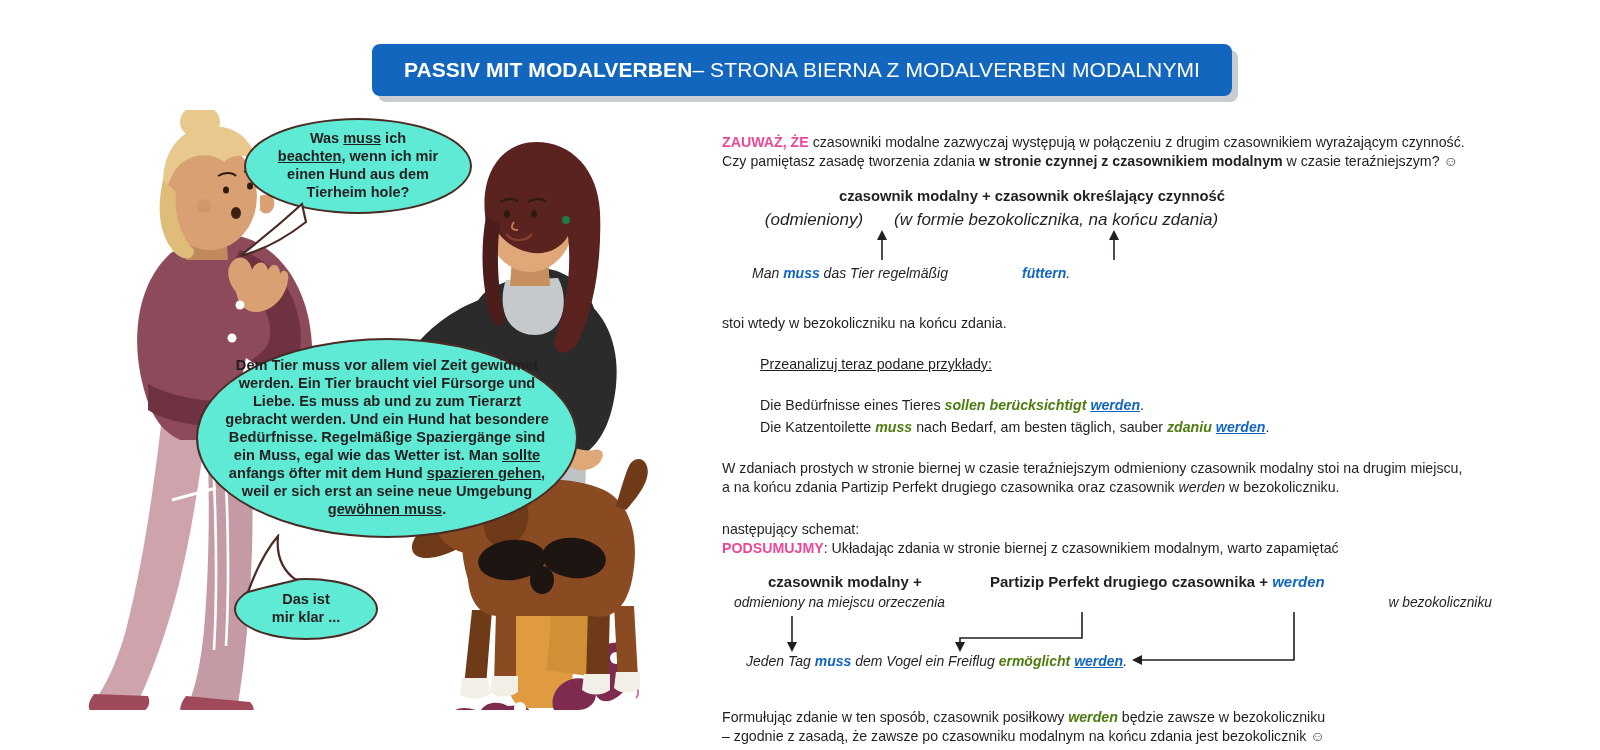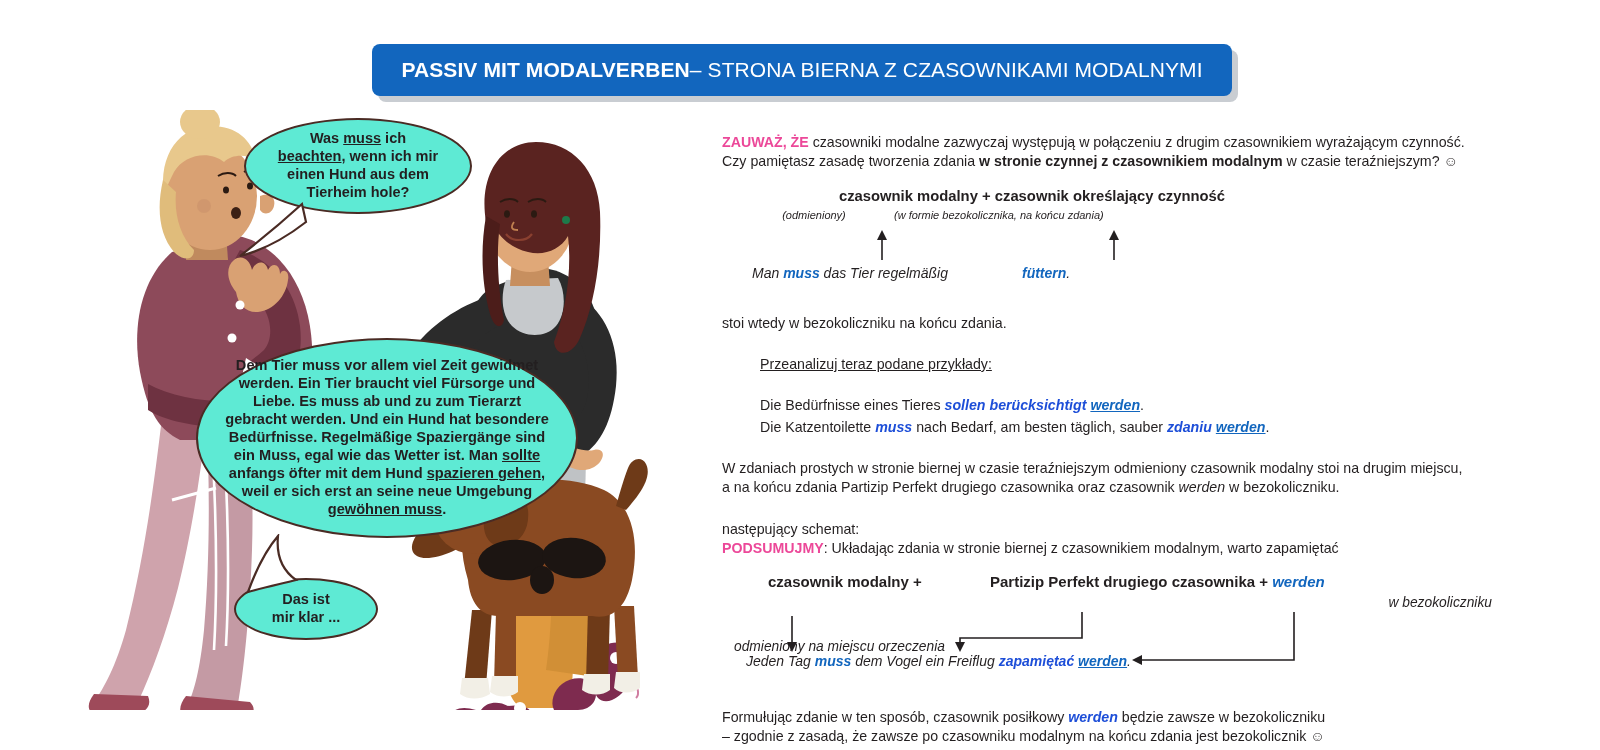--- a/index.html
+++ b/index.html
@@ -82,54 +82,54 @@
     left: 722px; top: 133px;
     width: 770px;
     color: #231f20;
     font-size: 14.2px;
     line-height: 1.36;
   }
   .blk { margin-bottom: 14px; }
   b { font-weight: bold; }
   i { font-style: italic; }
   .hl { color: #ec4899; font-weight: bold; }
-  .blue { color: #1d4ed8; font-weight: bold; font-style: italic; }
+  .blue { color: #4d7c0f; font-weight: bold; font-style: italic; }
   .blue-u { color: #1266be; font-weight: bold; font-style: italic; text-decoration: underline; }
   .blue-plain { color: #1266be; font-weight: bold; font-style: italic; }
   .smiley { font-style: normal; }
 
   .diagram1 { position: relative; height: 112px; margin-top: 6px; }
   .d1-line1 { position: absolute; left: 30px; top: 0; width: 560px; text-align: center; font-weight: bold; font-size: 14.8px; }
-  .d1-line2 { position: absolute; left: 30px; top: 22px; width: 560px; font-style: italic; font-size: 11px; }
+  .d1-line2 { position: absolute; left: 30px; top: 22px; width: 560px; font-style: italic; font-size: 17px; }
   .d1-sent  { position: absolute; left: 30px; top: 78px; font-style: italic; font-size: 14px; }
   .d1-sent .sp { display: inline-block; width: 74px; }
 
   .examples { margin-left: 38px; }
   .examples div { margin-bottom: 2px; }
 
   .indent { margin-left: 38px; text-decoration: underline; }
 
   .diagram2 { position: relative; height: 118px; margin-top: 10px; }
   .d2-a { position: absolute; left: 46px; top: 0; font-weight: bold; font-size: 15px; }
-  .d2-a-sub { position: absolute; left: 12px; top: 22px; font-style: italic; font-size: 13.8px; margin-top: 44px; }
+  .d2-a-sub { position: absolute; left: 12px; top: 22px; font-style: italic; font-size: 13.8px; }
   .d2-b { position: absolute; left: 268px; top: 0; font-weight: bold; font-size: 15px; }
   .d2-b-sub { position: absolute; right: 0px; top: 22px; font-style: italic; font-size: 13.8px; }
   .d2-sent { position: absolute; left: 24px; top: 80px; font-style: italic; font-size: 14px; }
 
   .arrowsvg { position: absolute; left: 0; top: 0; pointer-events: none; }
 </style>
 </head>
 <body>
 
 <div id="page">
 
   <div class="banner-shadow"></div>
   <div class="banner">
     <span class="b1">PASSIV MIT MODALVERBEN</span>
-      <span class="b2"> – STRONA BIERNA Z CZASOWNIKAMI MODALNYMI</span>
+      <span class="b2"> – STRONA BIERNA Z MODALVERBEN MODALNYMI</span>
   </div>
 
   <div class="illus">
     <svg width="660" height="600" viewBox="0 0 660 600">
 
       <g>
 
         <path d="M104 290 C 96 360, 86 440, 66 520 C 56 556, 44 578, 34 592 L 78 592 C 92 562, 106 524, 118 478 C 130 430, 140 370, 146 316 Z" fill="#cfa3ac"></path>
         <path d="M146 300 C 150 370, 150 450, 144 520 C 140 560, 134 582, 128 594 L 178 594 C 184 560, 190 500, 192 440 C 194 380, 190 330, 184 300 Z" fill="#c49aa4"></path>
         <path d="M152 330 C 156 400, 158 470, 154 540" stroke="#ffffff" stroke-width="2.6" fill="none"></path>
@@ -337,21 +337,21 @@
         <path d="M238 80 L 233 70 L 243 70 Z" fill="#231f20"></path>
 
         <path d="M572 40 L 572 88 L 416 88" stroke="#231f20" stroke-width="1.6" fill="none"></path>
         <path d="M410 88 L 420 83 L 420 93 Z" fill="#231f20"></path>
       </svg>
       <div class="d2-a"><b>czasownik modalny</b><b> +</b></div>
       <div class="d2-a-sub">odmieniony na miejscu orzeczenia</div>
       <div class="d2-b"><b>Partizip Perfekt drugiego czasownika</b><b> + </b><span class="blue-plain">werden</span></div>
       <div class="d2-b-sub">w bezokoliczniku</div>
       <div class="d2-sent">
-        <i><span>Jeden Tag </span><span class="blue-plain">muss</span><span> dem Vogel ein Freiflug </span><span class="blue">zapamiętać </span><span class="blue-u">werden</span><span>.</span></i>
+        <i><span>Jeden Tag </span><span class="blue-plain">muss</span><span> dem Vogel ein Freiflug </span><span class="blue">ermöglicht </span><span class="blue-u">werden</span><span>.</span></i>
       </div>
     </div>
 
     <div class="blk" style="margin-top:18px;">
       <div><span>Formułując zdanie w ten sposób, czasownik posiłkowy </span><span class="blue">werden</span><span> będzie zawsze w bezokoliczniku</span></div>
       <div><span>– zgodnie z zasadą, że zawsze po czasowniku modalnym na końcu zdania jest bezokolicznik </span><span class="smiley">☺</span></div>
     </div>
 
   </div>
 </div>

